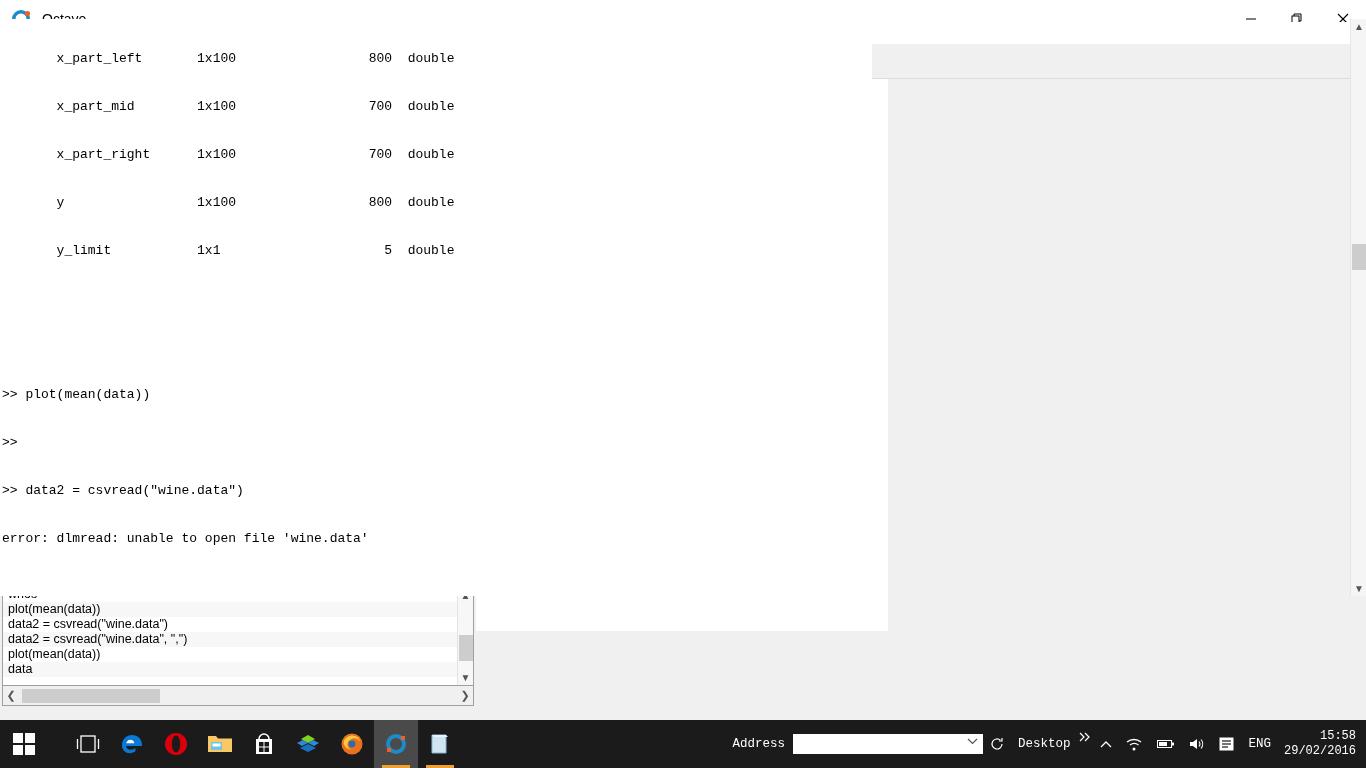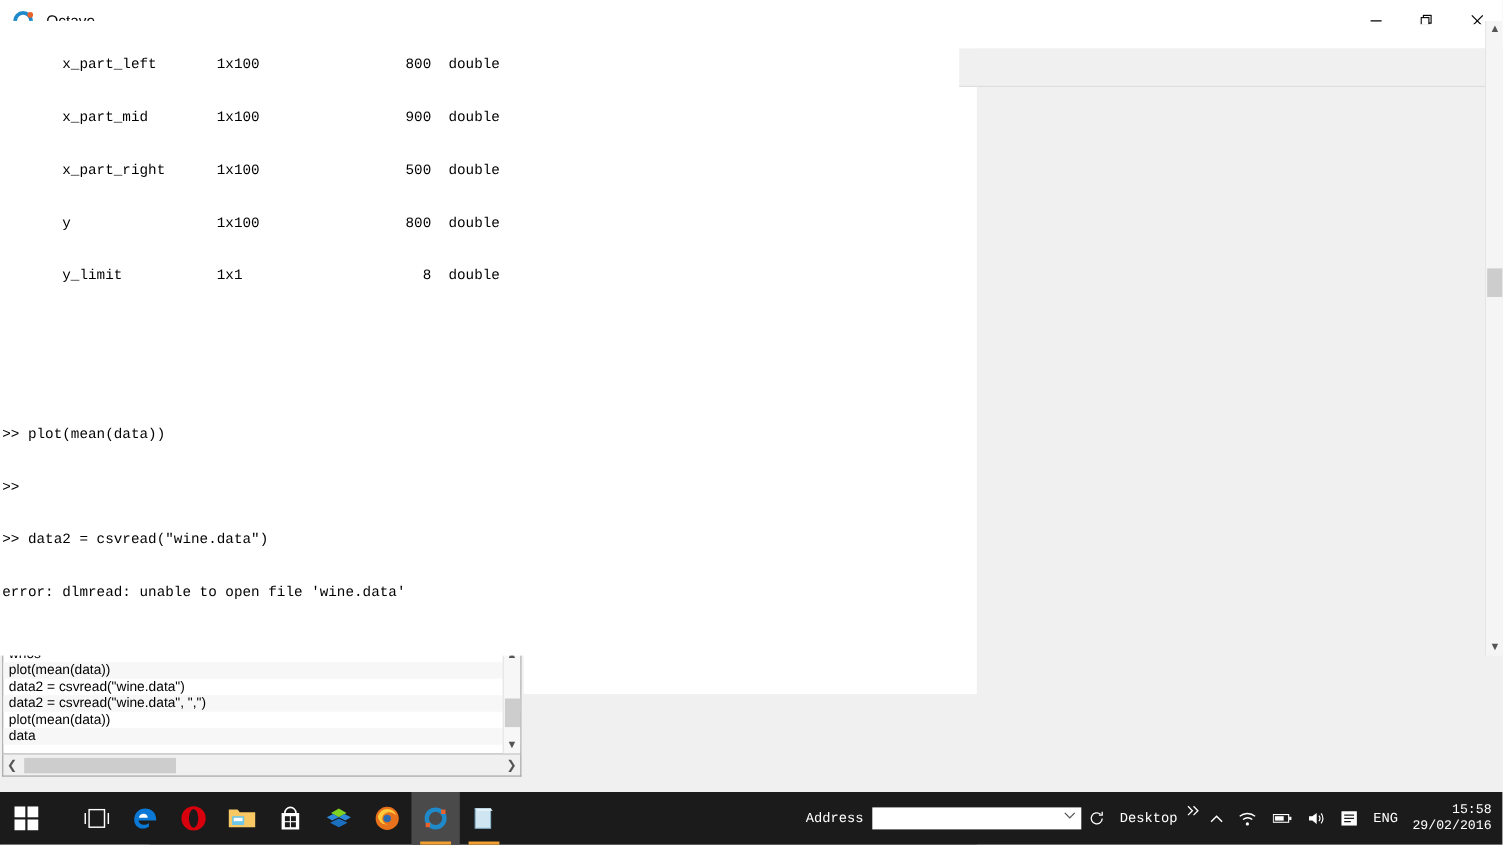--- a/index.html
+++ b/index.html
@@ -558,24 +558,24 @@
       <span class="ph-icon" style="margin-right:4px;">
         <svg width="10" height="10" viewBox="0 0 10 10">
           <line x1="0.7" y1="0.7" x2="9.3" y2="9.3" stroke="#333"></line>
             <line x1="9.3" y1="0.7" x2="0.7" y2="9.3" stroke="#333"></line>
         </svg>
       </span>
     </div>
 
     <div class="cw-body">
       <div class="cw-line">       x_part_left       1x100                 800  double</div>
-      <div class="cw-line">       x_part_mid        1x100                 900  double</div>
-      <div class="cw-line">       x_part_right      1x100                 500  double</div>
+      <div class="cw-line">       x_part_mid        1x100                 700  double</div>
+      <div class="cw-line">       x_part_right      1x100                 700  double</div>
       <div class="cw-line">       y                 1x100                 800  double</div>
-      <div class="cw-line">       y_limit           1x1                     8  double</div>
+      <div class="cw-line">       y_limit           1x1                     5  double</div>
       <div class="cw-line"></div>
       <div class="cw-line"></div>
       <div class="cw-line">&gt;&gt; plot(mean(data))</div>
       <div class="cw-line">&gt;&gt;</div>
       <div class="cw-line">&gt;&gt; data2 = csvread("wine.data")</div>
       <div class="cw-line">error: dlmread: unable to open file 'wine.data'</div>
       
       
       
       

